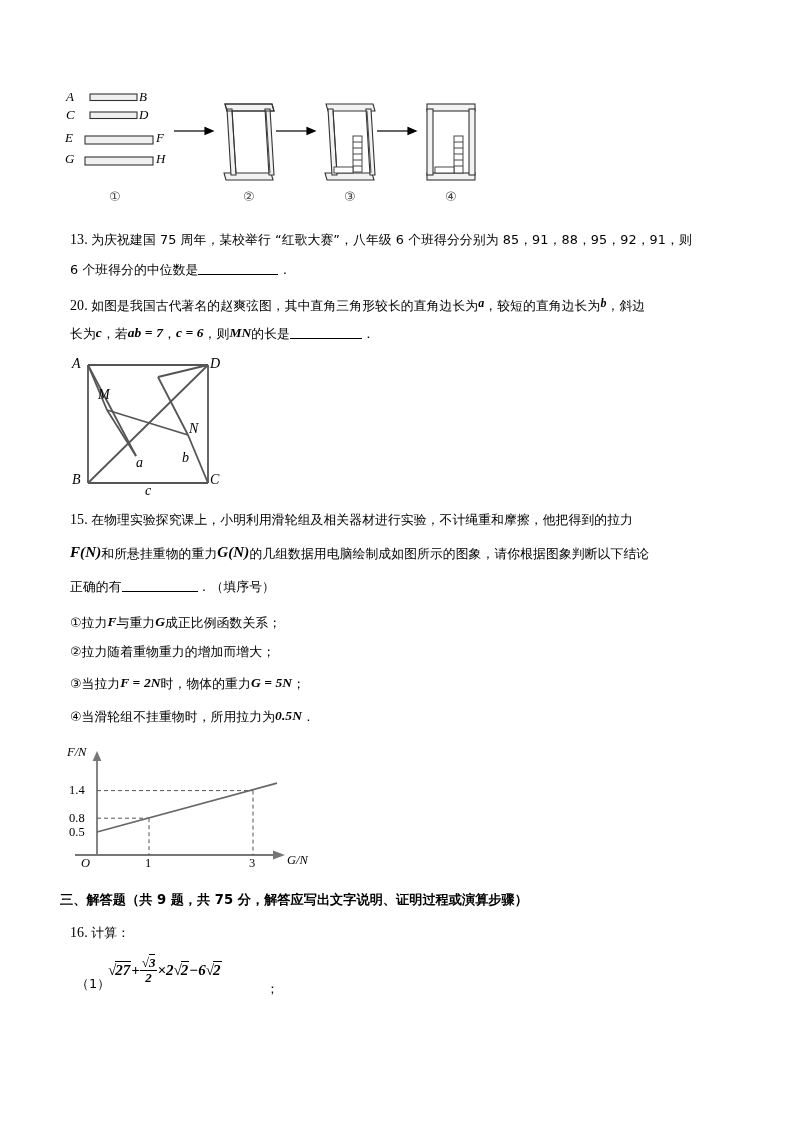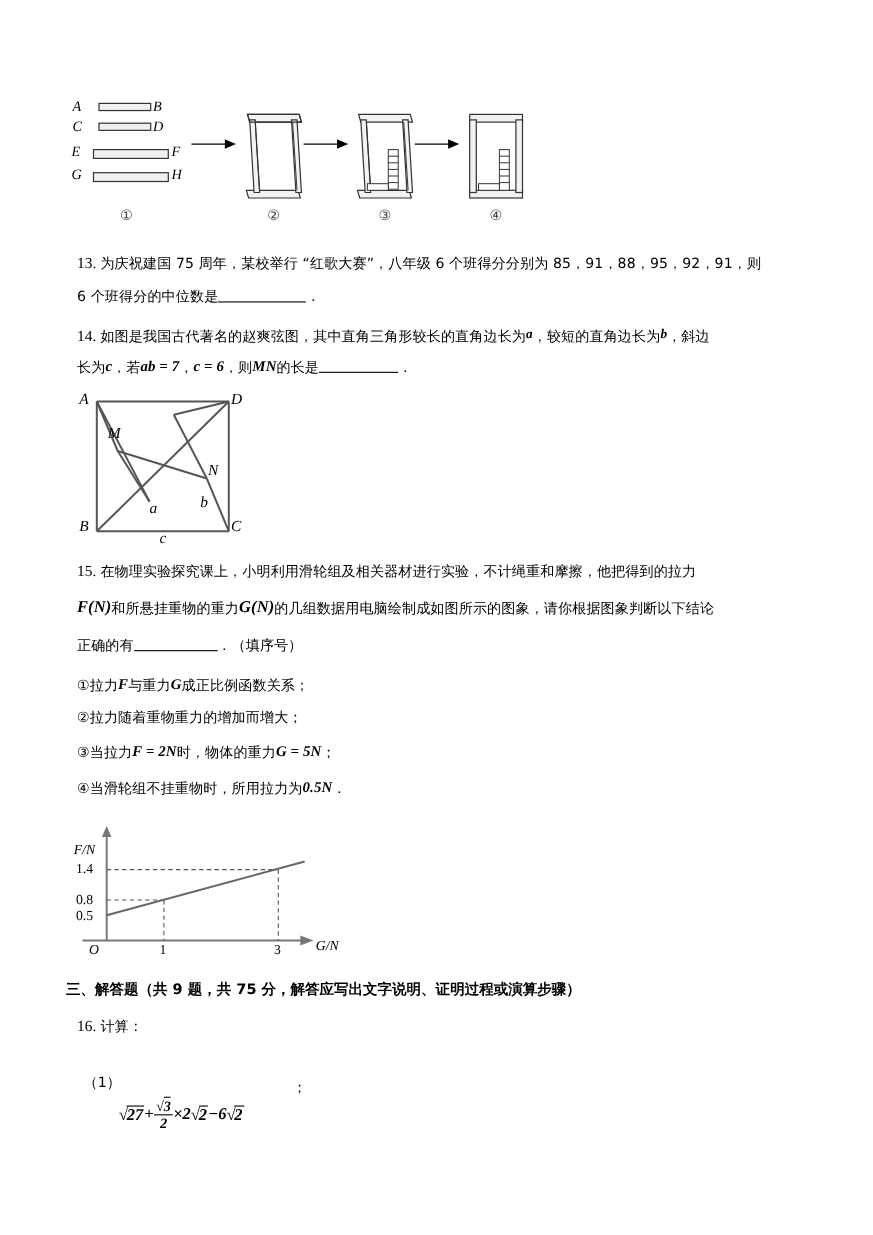--- a/index.html
+++ b/index.html
@@ -218,21 +218,21 @@
 
   <div class="qline" style="left:70px; top:231px;">
     <span class="num">13.</span>
     <span class="cn">为庆祝建国 75 周年，某校举行 “红歌大赛”，八年级 6 个班得分分别为 85，91，88，95，92，91，则</span>
   </div>
   <div class="qline" style="left:70px; top:261px;">
     <span class="cn">6 个班得分的中位数是</span><span class="blank" style="width:80px;"></span><span class="cn">．</span>
   </div>
 
   <div class="qline" style="left:70px; top:294px;">
-    <span class="num">14.</span>
+    <span class="num">20.</span>
     <span class="cn">如图是我国古代著名的赵爽弦图，其中直角三角形较长的直角边长为</span><span class="mvar-sm">a</span><span class="cn">，较短的直角边长为</span><span class="mvar-sm">b</span><span class="cn">，斜边</span>
   </div>
   <div class="qline" style="left:70px; top:324px;">
     <span class="cn">长为</span><span class="mvar">c</span><span class="cn">，若</span><span class="mvar">ab = 7</span><span class="cn">，</span><span class="mvar">c = 6</span><span class="cn">，则</span><span class="mvar">MN</span><span class="cn">的长是</span><span class="blank" style="width:72px;"></span><span class="cn">．</span>
   </div>
 
   <div id="fig-zhaoshuang">
     <svg width="250" height="150" viewBox="0 0 250 150">
 
       <g stroke="#555" stroke-width="1.8" fill="none">
@@ -307,39 +307,39 @@
         <line x1="42" y1="73.2" x2="94" y2="73.2"></line>
         <line x1="94" y1="73.2" x2="94" y2="110"></line>
         <line x1="42" y1="45.6" x2="198" y2="45.6"></line>
         <line x1="198" y1="45.6" x2="198" y2="110"></line>
       </g>
 
       <g stroke="#666" stroke-width="1.8" fill="none">
         <line x1="42" y1="87" x2="222" y2="38.2"></line>
       </g>
     </svg>
-    <span class="ax-label" style="left:12px;  top:0px;margin-top:20px;">F/N</span>
+    <span class="ax-label" style="left:12px;  top:0px;">F/N</span>
     <span class="ax-label" style="left:232px; top:108px;">G/N</span>
     <span class="ax-label" style="left:26px;  top:111px;">O</span>
     <span class="tick-label" style="left:14px;  top:38px;">1.4</span>
     <span class="tick-label" style="left:14px;  top:66px;">0.8</span>
     <span class="tick-label" style="left:14px;  top:80px;">0.5</span>
     <span class="tick-label" style="left:90px;  top:111px;">1</span>
     <span class="tick-label" style="left:194px; top:111px;">3</span>
   </div>
 
   <div class="sec-head" style="left:60px; top:891px;">三、解答题（共 9 题，共 75 分，解答应写出文字说明、证明过程或演算步骤）</div>
 
   <div class="qline" style="left:70px; top:924px;">
     <span class="num">16.</span>
     <span class="cn">计算：</span>
   </div>
   <div class="qline" style="left:76px; top:975px;">
     <span class="cn">（1）</span>
   </div>
-  <div class="formula" style="left:108px; top:999px;">
+  <div class="formula" style="left:108px; top:956px;">
     <span class="rad">√<span class="bar-over">27</span></span><span>+</span><span class="frac"><span class="top">√<span style="border-top:1.2px solid #000;">3</span></span><span class="bot">2</span></span><span>×2</span><span class="rad">√<span class="bar-over">2</span></span><span>−6</span><span class="rad">√<span class="bar-over">2</span></span>
   </div>
   <div class="qline" style="left:266px; top:980px;">
     <span class="cn">；</span>
   </div>
 
 </div>
 
 </body></html>

